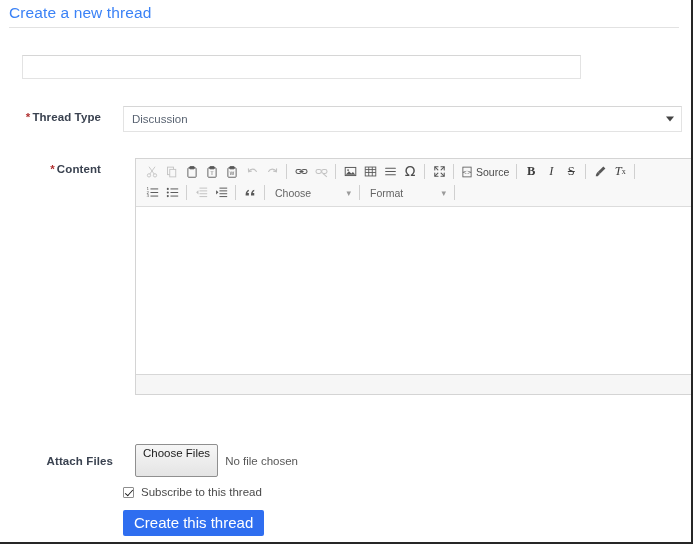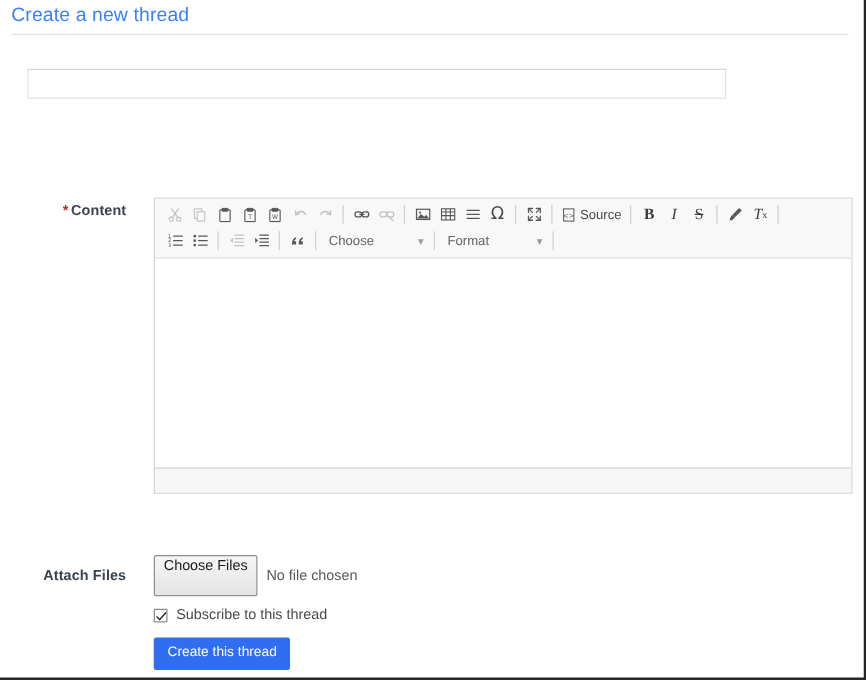--- a/index.html
+++ b/index.html
@@ -228,21 +228,21 @@
     transform: rotate(42deg);
   }
   .cbx-lbl {
     font-size: 11.5px;
     color: #4a4a4a;
     margin-left: 7px;
     white-space: nowrap;
   }
   .submit-btn {
     font-family: "Liberation Sans", sans-serif;
-    font-size: 11px;
+    font-size: 15px;
     color: #ffffff;
     background: #2f6ef0;
     border: none;
     border-radius: 2px;
     padding: 6px 11px 7px 11px;
     line-height: 13px;
     cursor: pointer;
     white-space: nowrap;
   }
 </style>
@@ -254,22 +254,33 @@
   <div class="page-header">
     <div class="title">Create a new thread</div>
   </div>
 
   <div class="row" style="left:0px; top:55px;">
     <div class="field-wrap">
       <input class="txt-input" type="text" placeholder="" style="">
     </div>
   </div>
 
-
-  <div class="row" style="left:0px; top:158px;">
+  <div class="row" style="left:0px; top:106px;">
+    <div class="lbl">
+      <span class="req">*</span><span>Thread Type</span>
+    </div>
+    <div class="field-wrap">
+      <div class="sel-input">
+        <span>Discussion</span>
+        <span class="sel-caret"></span>
+      </div>
+    </div>
+  </div>
+
+  <div class="row" style="left:0px; top:158px;gap:12px;">
     <div class="lbl">
       <span class="req">*</span><span>Content</span>
     </div>
 
     <div class="field-wrap">
       <div class="editor">
 
         <div class="toolbar">
 
           <div class="trow">
@@ -493,21 +504,21 @@
           </div>
         </div>
 
         <div class="edit-area"></div>
         <div class="edit-footer"></div>
       </div>
     </div>
   </div>
 
   <div class="row" style="left:0px; top:444px; align-items:center;">
-    <div class="lbl" style="padding-top:0;">Attach Files</div>
+    <div class="lbl" style="padding-top:0;margin-left:12px;">Attach Files</div>
     <div class="field-wrap file-row">
       <button class="choose-btn" type="button">Choose Files</button>
       <span class="nofile">No file chosen</span>
     </div>
   </div>
 
   <div class="row check-row" style="left:123px; top:486px;">
     <span class="cbx"></span>
     <span class="cbx-lbl">Subscribe to this thread</span>
   </div>

